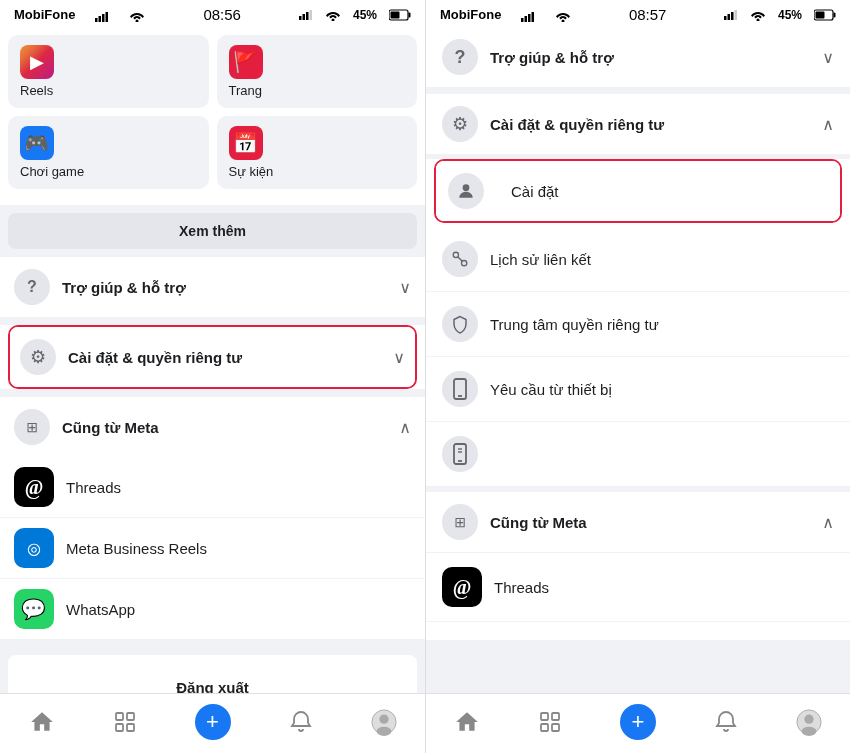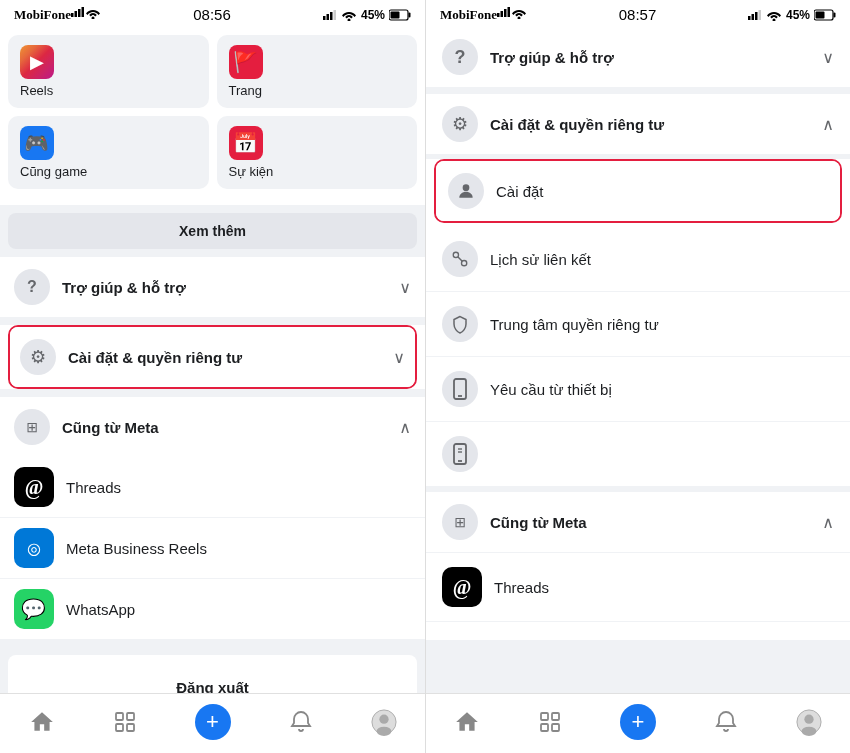--- a/index.html
+++ b/index.html
@@ -29,22 +29,22 @@
     
     .status-bar {
       display: flex;
       justify-content: space-between;
       align-items: center;
       padding: 6px 14px 4px;
       background: #fff;
       font-size: 13px;
       font-weight: 600;
     }
-    .status-left { display: flex; align-items: flex-start; gap: 0; font-family: Liberation Serif, serif; }
-    .status-right { display: flex; align-items: center; gap: 4px; font-size: 12px; }
+    .status-left { display: flex; align-items: flex-end; gap: 20px; }
+    .status-right { display: flex; align-items: center; gap: 12px; font-size: 12px; }
     .status-time { font-size: 15px; font-weight: 400; }
 
     
     .panel-content {
       flex: 1;
       overflow-y: auto;
       overflow-x: hidden;
       background: #f0f2f5;
     }
     .panel-content::-webkit-scrollbar { display: none; }
@@ -219,21 +219,21 @@
 
     
     .right-menu-row {
       display: flex;
       align-items: center;
       padding: 14px 16px;
       background: #fff;
       border-bottom: 1px solid #f0f2f5;
       cursor: pointer;
     }
-    .right-menu-row:last-child { border-bottom: none; }
+    .right-menu-row:last-child { border-bottom: none; gap: 15px; }
     .right-menu-icon {
       width: 32px;
       height: 32px;
       border-radius: 8px;
       display: flex;
       align-items: center;
       justify-content: center;
       margin-right: 12px;
       font-size: 18px;
       color: #65676b;
@@ -329,21 +329,21 @@
 
         <div class="grid-item">
           <div class="grid-item-icon" style="background:#e41e3f; color:#fff;">🚩</div>
           <span class="grid-item-label">Trang</span>
         </div>
       </div>
       <div class="grid-row">
 
         <div class="grid-item">
           <div class="grid-item-icon" style="background:#1877f2; color:#fff;">🎮</div>
-          <span class="grid-item-label">Cũng game</span>
+          <span class="grid-item-label">Chơi game</span>
         </div>
 
         <div class="grid-item">
           <div class="grid-item-icon" style="background:#e41e3f; color:#fff;">📅</div>
           <span class="grid-item-label">Sự kiện</span>
         </div>
       </div>
     </div>
 
     

